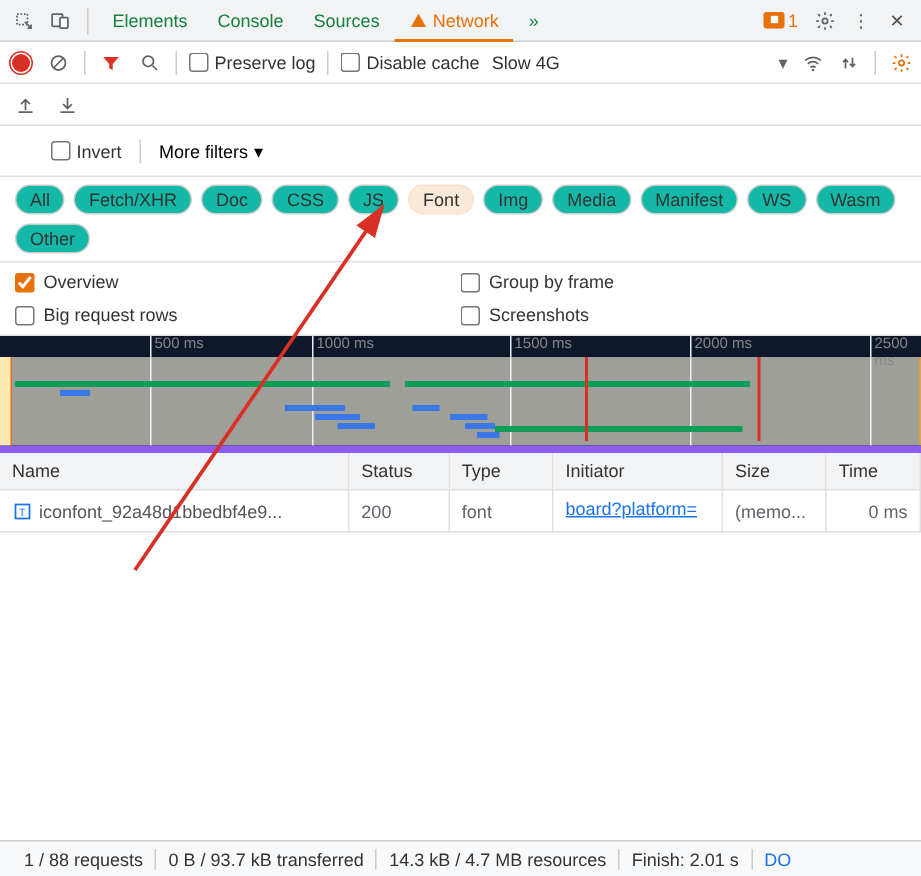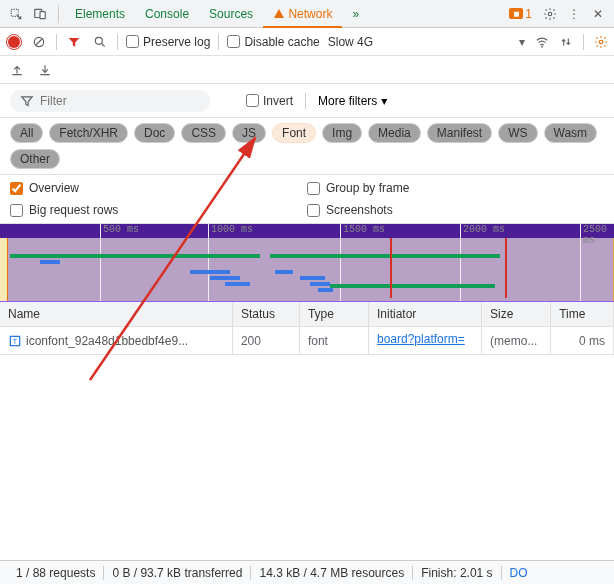--- a/index.html
+++ b/index.html
@@ -80,39 +80,38 @@
   border-bottom: 1px solid #e0e0e0;
   flex-wrap: wrap;
 }
 .chip {
   border: 1px solid #ccc;
   border-radius: 10px;
   padding: 2px 9px;
   font-size: 12px;
   color: #333;
   cursor: pointer;
-  background: #a3a3a3;
+  background: #14b8a6;
 }
 .chip.selected { background: #fbe9d9; border-color: #fbe0cc; color: #333; }
 .options-row {
   display: flex;
   padding: 6px 10px;
   border-bottom: 1px solid #e0e0e0;
 }
 .options-col { flex: 1; display: flex; flex-direction: column; gap: 8px; }
 .opt-label { display: flex; align-items: center; gap: 6px; }
 .opt-label input[type="checkbox"] { width: 13px; height: 13px; }
 .opt-label.checked input { accent-color: #e8710a; }
 .timeline {
   height: 78px;
-  border-bottom: 1px solid #8b5cf6;
+  border-bottom: 5px solid #8b5cf6;
   position: relative;
-  background: #4c1d95;
+  background: #0f172a;
   overflow: hidden;
-  font-family: Liberation Mono, monospace;
 }
 .timeline .ticks { display: flex; position: absolute; top: 0; left: 0; right: 0; height: 14px; font-size: 10px; color: #888; }
 .timeline .tick { position: absolute; top: 0; border-left: 1px solid #eee; padding-left: 2px; height: 78px; }
 .timeline .selected-region { position: absolute; left: 0; top: 14px; bottom: 0; width: 8px; background: #fce8b3; border-right: 1px solid #e8710a; }
 .timeline .region-all { position: absolute; left: 0; right: 0; top: 14px; bottom: 0; background: rgba(255,250,230,0.6); border-left: 1px solid #e8a33d; border-right: 1px solid #e8a33d; }
 .tl-bar { position: absolute; height: 4px; }
 .tl-bar.green { background: #0f9d58; }
 .tl-bar.blue { background: #3b78e7; }
 .tl-red { position: absolute; top: 14px; bottom: 3px; width: 2px; background: #d93025; }
 .table-wrap { flex: 1; overflow: auto; height: 240px; }
@@ -261,26 +260,20 @@
       </svg>
   </span>
   <span>
     <svg class="icon" viewBox="0 0 24 24">
         <path d="M12 4 L12 16 M7 11 L12 16 L17 11 M4 20 L20 20" fill="none" stroke="#5f6368" stroke-width="2"></path>
       </svg>
   </span>
 </div>
 
 <div class="filter-row">
-  <div class="filter-pill">
-    <svg class="icon" viewBox="0 0 24 24">
-        <path d="M3 5 L21 5 L14 13 L14 20 L10 18 L10 13 Z" fill="none" stroke="#5f6368" stroke-width="2"></path>
-      </svg>
-    <input type="text" placeholder="Filter" style="">
-  </div>
   <label class="invert-label">
     <input type="checkbox" style="">
       <span>Invert</span>
   </label>
   <div style="width:1px;height:16px;background:#ccc"></div>
   <div class="more-filters">
     <span>More filters</span>
     <span>▾</span>
   </div>
 </div>

